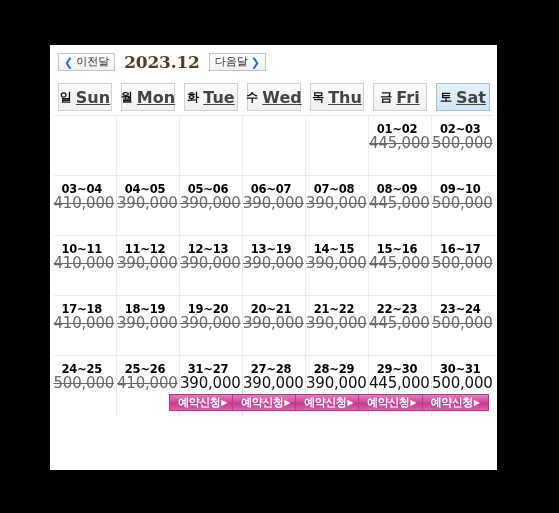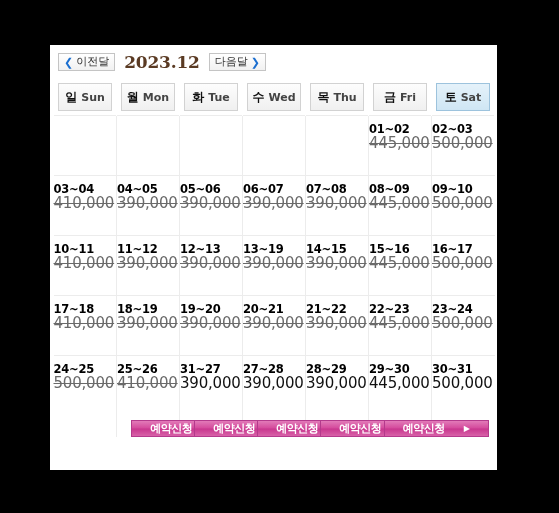--- a/index.html
+++ b/index.html
@@ -95,29 +95,30 @@
   .dow-box.sat {
     border: 1px solid #9dc3dd;
     background: linear-gradient(#e5f2fa, #cfe6f4);
   }
   .dow-ko {
     font-size: 12px;
     font-weight: bold;
     color: #111111;
   }
   .dow-en {
-    font-size: 11px;
+    font-size: 16px;
     color: #444444;
+    text-decoration: underline;
   }
 
   td.day {
     height: 60px;
     padding: 0 6px 0 0;
     vertical-align: top;
-    text-align: left;
+    text-align: center;
     border-top: 1px solid #ececec;
     border-left: 1px solid #ececec;
     background: #ffffff;
     box-sizing: border-box;
   }
   td.day.first-col { border-left: none; }
   td.day.empty { background: #ffffff; }
 
   .d-date {
     font-size: 11.5px;
@@ -139,34 +140,33 @@
   }
   .book-wrap {
     margin-top: 4px;
     display: flex;
     justify-content: flex-end;
   }
   .book-btn {
     display: inline-flex;
     align-items: center;
     justify-content: center;
-    gap: 19px;
+    gap: 1px;
     height: 17px;
-    padding: 0 18px;
+    padding: 0 8px;
     border: 1px solid #b43a8c;
     background: linear-gradient(#e27ab8 0%, #d44a9c 48%, #c8368e 52%, #d862a8 100%);
     color: #ffffff;
     font-size: 11px;
     font-weight: bold;
     letter-spacing: -0.5px;
     cursor: pointer;
     white-space: nowrap;
     box-sizing: border-box;
     line-height: 15px;
-    margin-top: 26px;
   }
   .book-arrow { font-size: 8px; line-height: 1; }
 </style>
 </head>
 <body>
 
 <div id="panel">
 
   <div class="month-nav">
     <span class="nav-btn">

